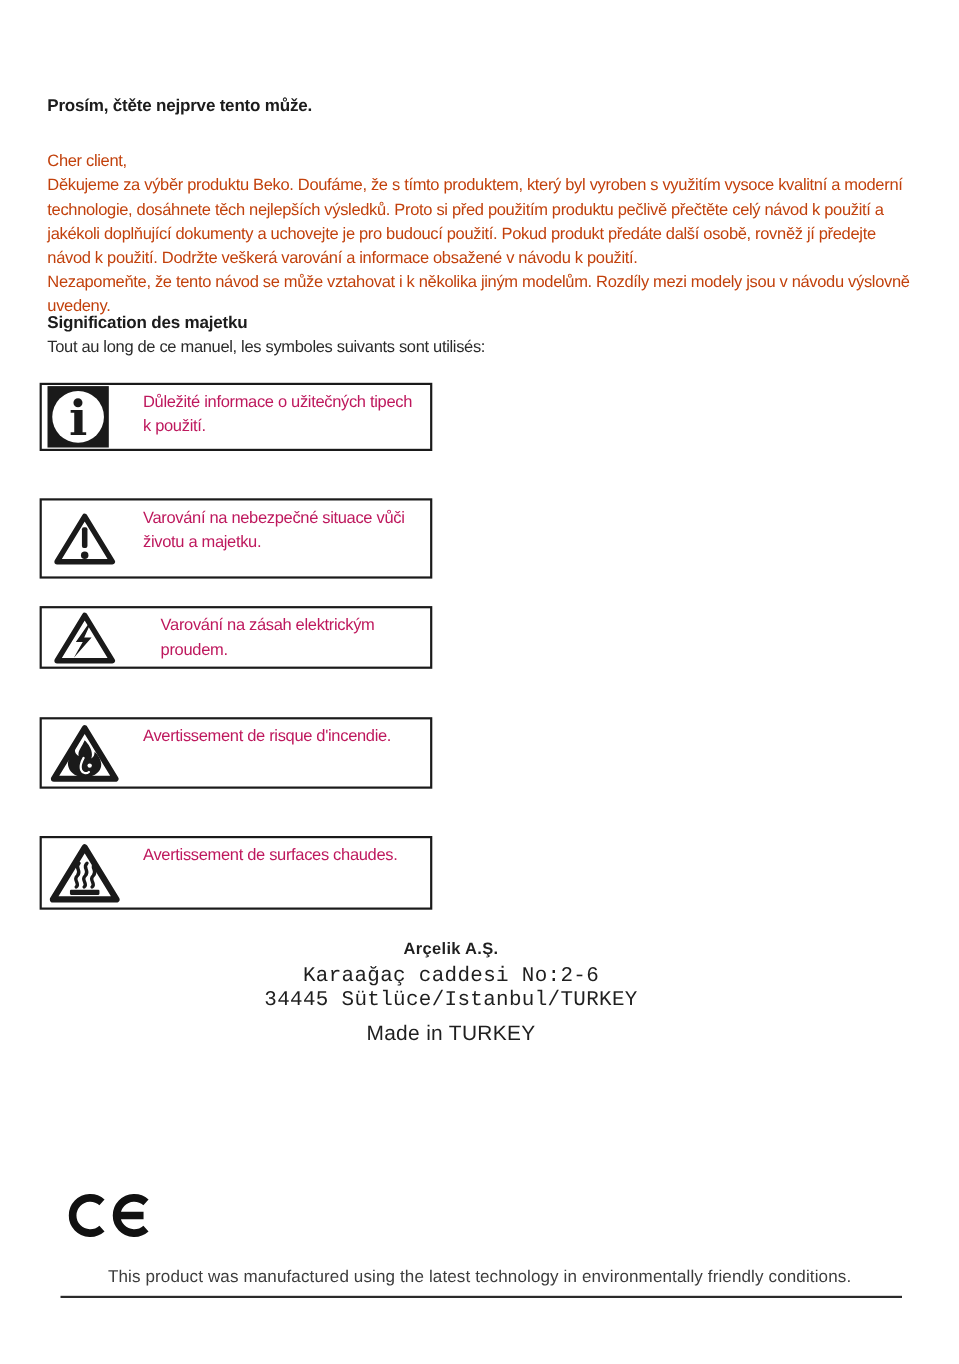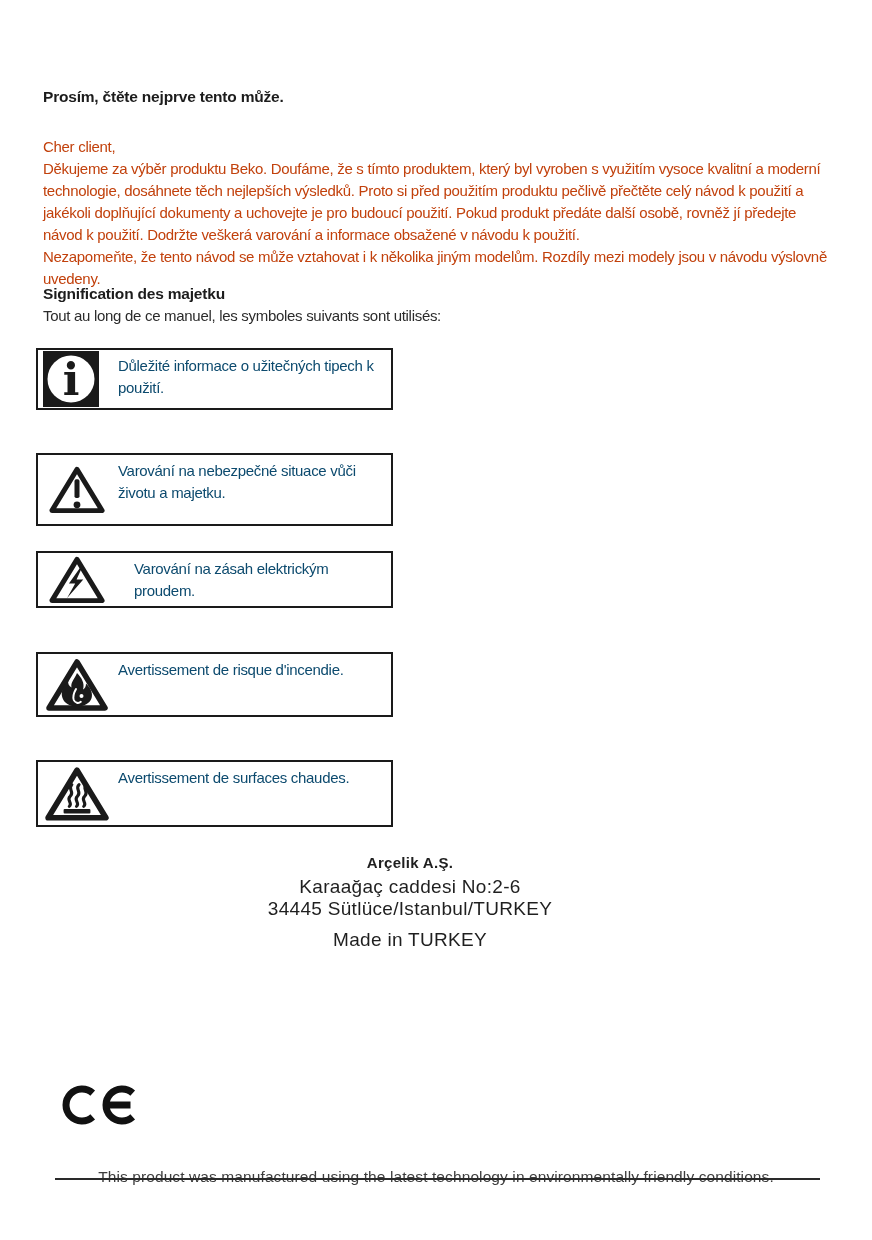--- a/index.html
+++ b/index.html
@@ -41,33 +41,33 @@
   .sym-box.b5{top:760px;height:67px;justify-content:flex-end;}
   .icon-cell{
     width:78px;height:100%;
     display:flex;align-items:center;justify-content:center;
     flex:0 0 auto;
   }
   .sym-box.b1 .icon-cell{justify-content:flex-start;padding-left:5px;box-sizing:border-box;}
   .sym-text{
     flex:1;align-self:flex-start;
     padding:5px 8px 0 2px;
-    font-size:15px;line-height:22px;letter-spacing:-0.3px;color:#0c4a6e;
+    font-size:15px;line-height:22px;letter-spacing:-0.3px;color:#be185d;margin-left:12px;
   }
   .address{
     position:absolute;left:0;top:850px;width:820px;
     text-align:center;color:#1f1f1f;
   }
   .address .name{font-size:15px;font-weight:bold;line-height:26px;letter-spacing:0.3px;}
-  .address .line{font-size:19px;line-height:22px;letter-spacing:0.3px;}
+  .address .line{font-size:19px;line-height:22px;letter-spacing:0.3px;font-family:Liberation Mono, monospace;}
   .address .made{font-size:19px;line-height:22px;letter-spacing:0.3px;margin-top:9px;}
   .ce{position:absolute;left:62px;top:1084px;}
   .footer-note{
     position:absolute;left:0;top:1152px;width:872px;
-    text-align:center;font-size:15.5px;color:#3d3d3d;letter-spacing:0.1px;margin-top:16px;
+    text-align:center;font-size:15.5px;color:#3d3d3d;letter-spacing:0.1px;
   }
   .footer-rule{
     position:absolute;left:55px;top:1178px;width:765px;height:2px;
     background:#2a2a2a;
   }
 </style>
 </head>
 <body>
 
 <div class="page">

